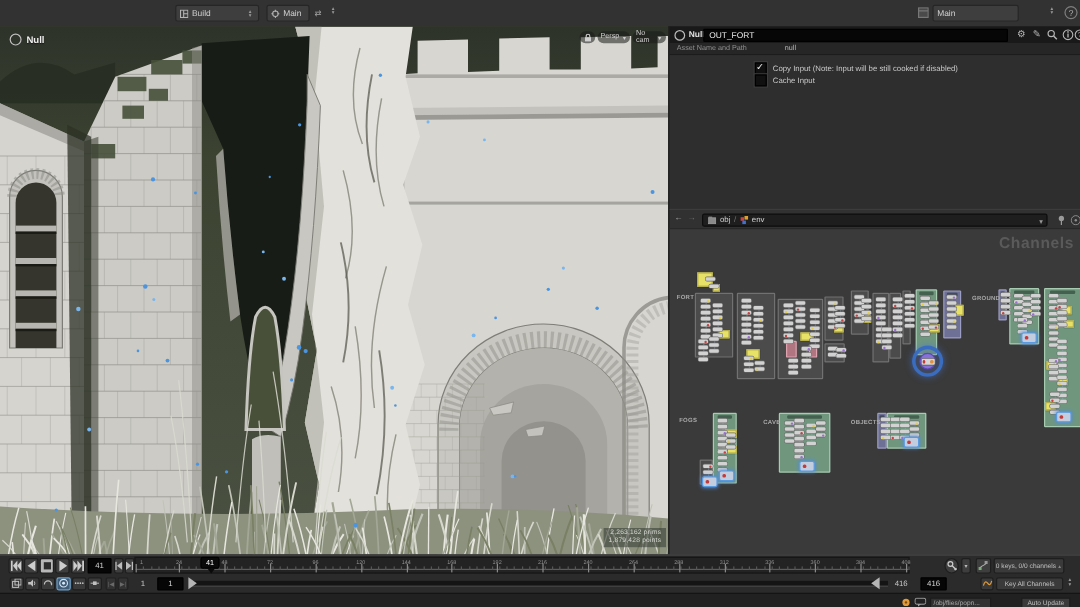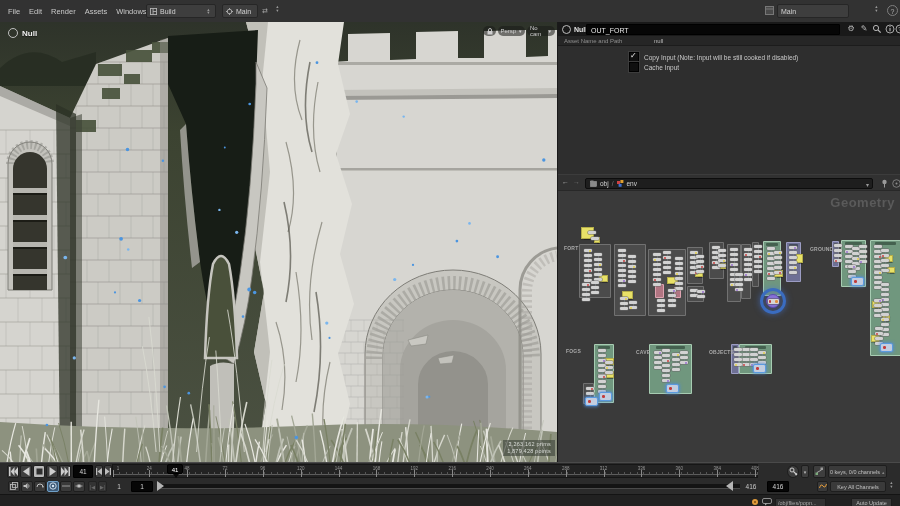--- a/index.html
+++ b/index.html
@@ -116,29 +116,20 @@
   .st-dd{position:absolute;top:2.5px;height:9px;background:#3a3a3a;border:1px solid #1c1c1c;border-radius:1px;
     color:#bfbfbf;font-size:5.5px;line-height:8px;text-align:center;box-sizing:border-box;}
   svg{display:block;}
 </style>
 </head>
 <body>
 
 <div id="app">
 
   <div id="menubar">
-    <div id="menu-items">
-      <span class="menu-item">File</span>
-      <span class="menu-item">Edit</span>
-      <span class="menu-item">Render</span>
-      <span class="menu-item">Assets</span>
-      <span class="menu-item">Windows</span>
-      <span class="menu-item">Labs</span>
-      <span class="menu-item">Help</span>
-    </div>
     <div class="tb-pill" style="left:146px;width:70px;">
       <svg class="micon" viewBox="0 0 8 8">
           <rect x="0.5" y="0.5" width="7" height="7" fill="none" stroke="#b5b5b5"></rect>
           <line x1="3.5" y1="0.5" x2="3.5" y2="7.5" stroke="#b5b5b5"></line>
           <line x1="3.5" y1="4" x2="7.5" y2="4" stroke="#b5b5b5"></line>
         </svg>
       <span class="lbl">Build</span>
       <span style="flex:1"></span>
       <span class="spin">
           <span>▴</span>
@@ -804,21 +795,21 @@
           <circle cx="4.5" cy="3" r="2.2" fill="#9a9a9a"></circle>
           <line x1="4.5" y1="5" x2="4.5" y2="8.5" stroke="#9a9a9a" stroke-width="1"></line>
         </svg>
       <svg class="abs" style="left:334px;top:4px;" width="9" height="9" viewBox="0 0 9 9">
           <circle cx="4.5" cy="4.5" r="3.8" fill="none" stroke="#8e8e8e" stroke-width="0.8"></circle>
           <circle cx="4.5" cy="4.5" r="1" fill="#8e8e8e"></circle>
         </svg>
     </div>
 
     <div id="network">
-      <div id="net-watermark">Geometry</div>
+      <div id="net-watermark">Channels</div>
       <div id="network-canvas" class="abs" style="left:0;top:0;width:343px;height:272px;">
           <div class="nbox nb-grey" style="left: 21px; top: 53px; width: 32px; height: 54px;"></div>
           <div class="nbox nb-grey" style="left: 56px; top: 53px; width: 32px; height: 72px;"></div>
           <div class="nbox nb-grey" style="left: 90px; top: 58px; width: 38px; height: 67px;"></div>
           <div class="nbox nb-grey" style="left: 129px; top: 56px; width: 16px; height: 37px;"></div>
           <div class="nbox nb-grey" style="left: 129px; top: 95px; width: 17px; height: 16px;"></div>
           <div class="nbox nb-grey" style="left: 151px; top: 51px; width: 15px; height: 37px;"></div>
           <div class="nbox nb-grey" style="left: 169px; top: 53px; width: 14px; height: 58px;"></div>
           <div class="nbox nb-grey" style="left: 183px; top: 53px; width: 10px; height: 55px;"></div>
           <div class="nbox nb-grey" style="left: 194px; top: 51px; width: 7px; height: 45px;"></div>

